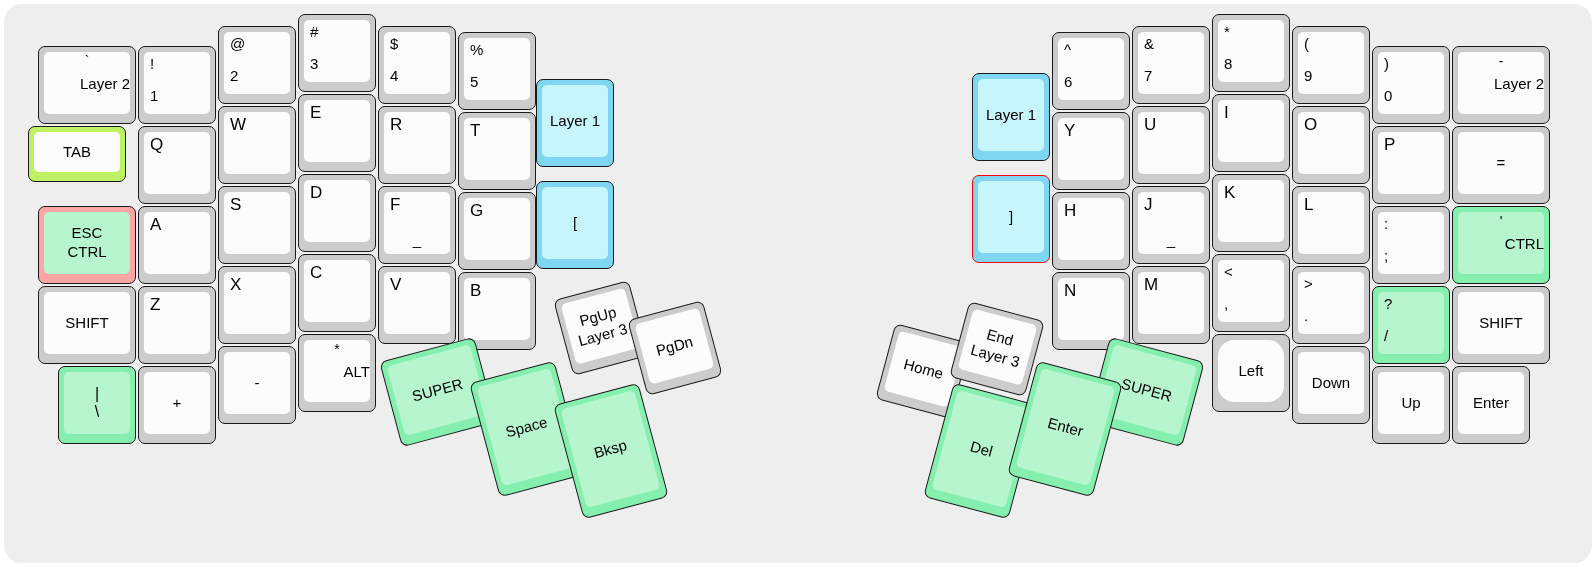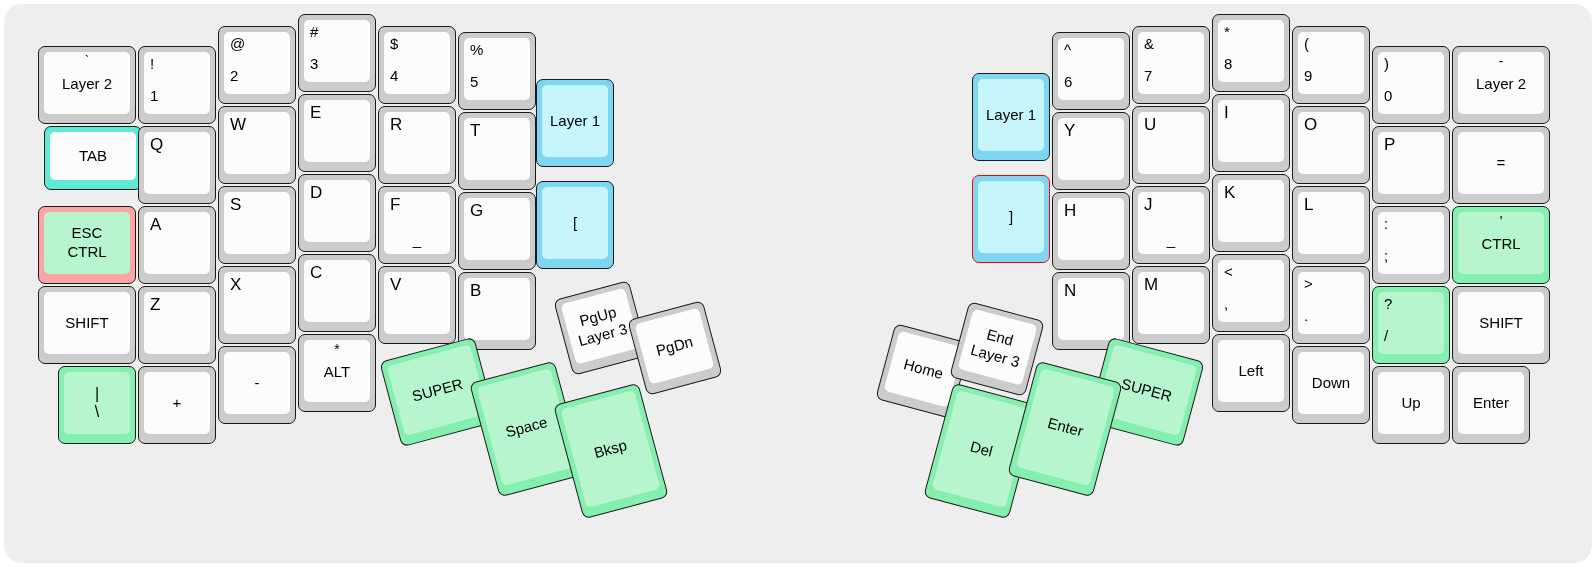--- a/index.html
+++ b/index.html
@@ -71,21 +71,21 @@
   }
   
   .lg.ctr2{
     left:0;right:0;top:50%;
     transform:translateY(-50%);
     text-align:center;line-height:1.25;
   }
   
   .lg.topc{left:0;right:0;top:2px;text-align:center;font-size:14px;}
   
-  .lg.midc{left:0;right:0;top:50%;transform:translateY(-42%);text-align:center;}
+  .lg.midc{left:0;right:0;top:50%;transform:translateY(-42%);text-align:right;}
   
   .lg.bump{
     left:0;right:0;bottom:6px;text-align:center;
     font-size:15px;color:#000;
   }
   
   .lg.stack{
     left:0;right:0;top:50%;
     transform:translateY(-50%);
     text-align:center;line-height:1.15;font-size:16px;
@@ -131,21 +131,21 @@
         <div class="cap" style="background: rgb(252, 252, 252);">
           <div class="lg tl">%</div>
           <div class="lg bl">5</div>
         </div>
       </div>
       <div class="key blue" style="left: 536px; top: 79px; width: 78px; height: 88px; background: rgb(127, 214, 240); border-color: rgb(26, 26, 26);">
         <div class="cap" style="background: rgb(198, 245, 252);">
           <div class="lg ctr">Layer 1</div>
         </div>
       </div>
-      <div class="key" style="left: 44px; top: 126px; width: 98px; height: 64px; background: #5eead4; border-color: rgb(26, 26, 26);">
+      <div class="key" style="left: 28px; top: 126px; width: 98px; height: 56px; background: #bef264; border-color: rgb(26, 26, 26);">
         <div class="cap" style="background: rgb(252, 252, 252);">
           <div class="lg ctr">TAB</div>
         </div>
       </div>
       <div class="key" style="left: 138px; top: 126px; width: 78px; height: 78px; background: rgb(204, 204, 204); border-color: rgb(26, 26, 26);">
         <div class="cap" style="background: rgb(252, 252, 252);">
           <div class="lg letter">Q</div>
         </div>
       </div>
       <div class="key" style="left: 218px; top: 106px; width: 78px; height: 78px; background: rgb(204, 204, 204); border-color: rgb(26, 26, 26);">
@@ -421,21 +421,21 @@
           <div class="lg tl">?</div>
           <div class="lg bl">/</div>
         </div>
       </div>
       <div class="key" style="left: 1452px; top: 286px; width: 98px; height: 78px; background: rgb(204, 204, 204); border-color: rgb(26, 26, 26);">
         <div class="cap" style="background: rgb(252, 252, 252);">
           <div class="lg ctr">SHIFT</div>
         </div>
       </div>
       <div class="key" style="left: 1212px; top: 334px; width: 78px; height: 78px; background: rgb(204, 204, 204); border-color: rgb(26, 26, 26);">
-        <div class="cap" style="background: rgb(252, 252, 252);">
+        <div class="cap" style="background: rgb(252, 252, 252); border-radius: 16px;">
           <div class="lg ctr">Left</div>
         </div>
       </div>
       <div class="key" style="left: 1292px; top: 346px; width: 78px; height: 78px; background: rgb(204, 204, 204); border-color: rgb(26, 26, 26);">
         <div class="cap" style="background: rgb(252, 252, 252);">
           <div class="lg ctr">Down</div>
         </div>
       </div>
       <div class="key" style="left: 1372px; top: 366px; width: 78px; height: 78px; background: rgb(204, 204, 204); border-color: rgb(26, 26, 26);">
         <div class="cap" style="background: rgb(252, 252, 252);">

